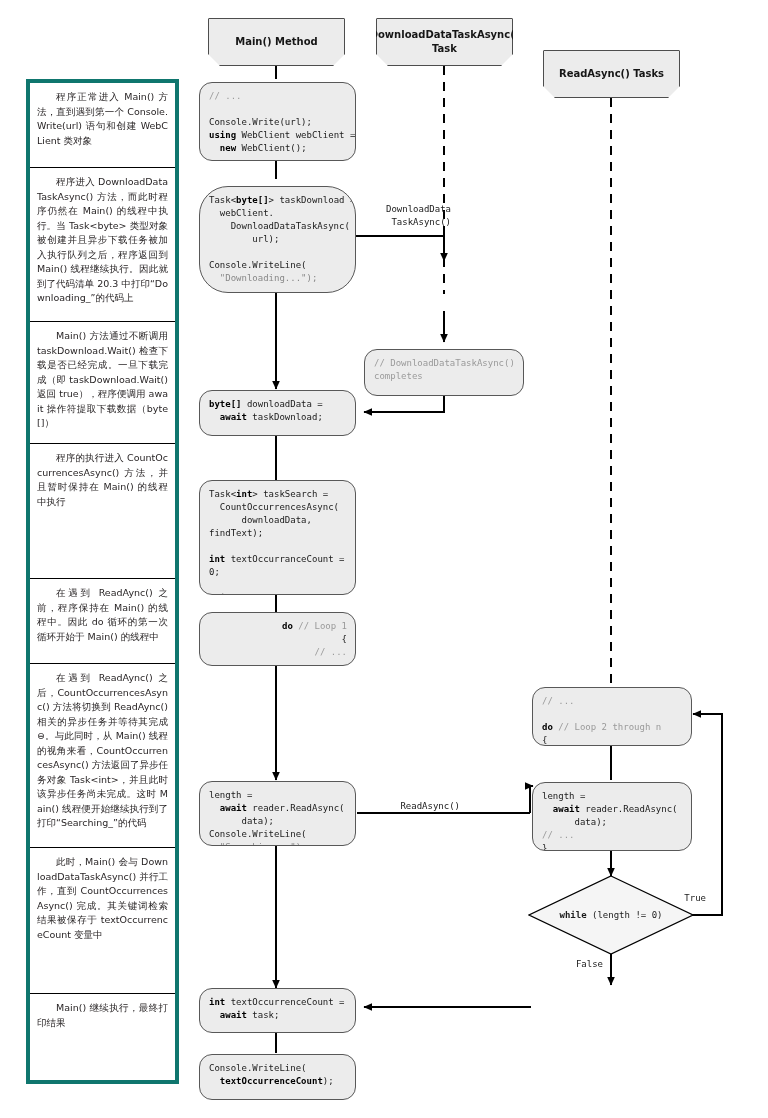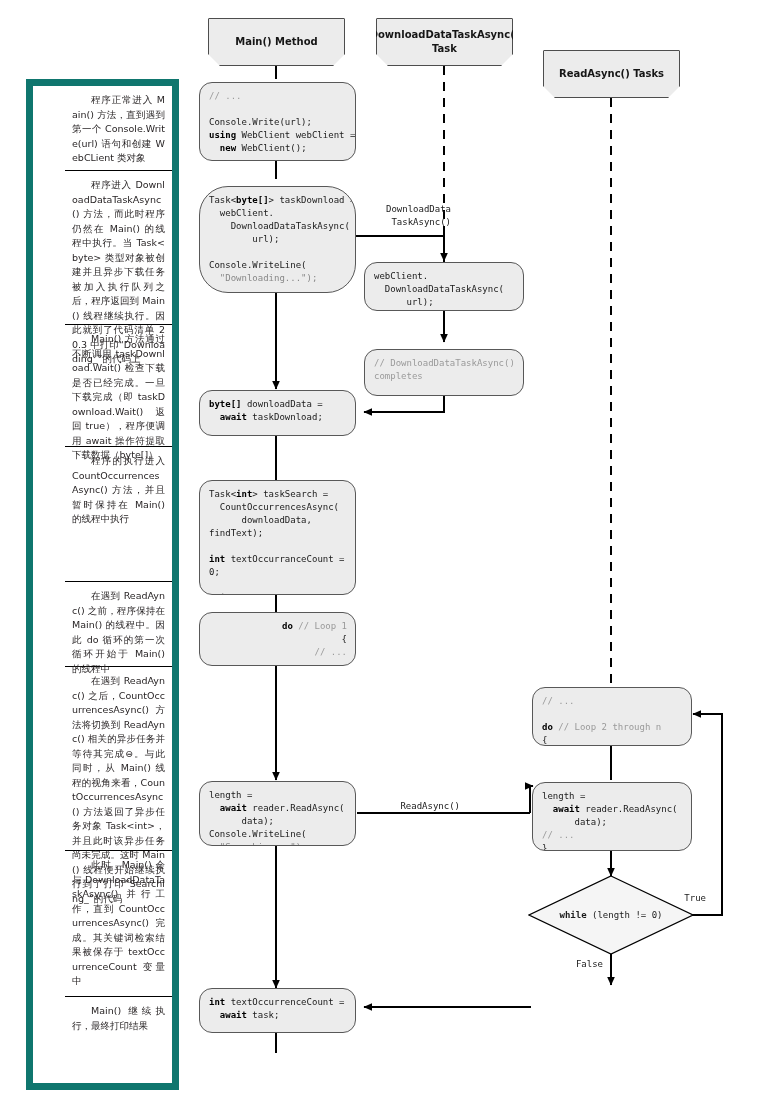--- a/index.html
+++ b/index.html
@@ -20,24 +20,23 @@
     position: absolute; left: 0; top: 0;
     width: 768px; height: 1118px;
     pointer-events: none;
   }
 
   
   .narration-col {
     position: absolute;
     left: 26px; top: 75px;
     width: 153px;
-    border: 7px solid #0f766e;
+    border: 4px solid #0f766e;
     box-sizing: border-box;
     background: #fff;
-    padding-left: 32px;
   }
   .narration-cell {
     border-bottom: 1px solid #000;
     box-sizing: border-box;
     padding: 7px 7px 5px 7px;
     font-size: 9.5px;
     line-height: 14.5px;
     color: #231f20;
     text-align: justify;
     text-justify: inter-character;
@@ -217,24 +216,23 @@
 
   <div class="code-box" style="left:199px; top:777px; width:157px; height:65px;"><span>length =</span>
 <span>  </span><span class="kw">await</span><span> reader.ReadAsync(</span>
 <span>      data);</span>
 <span>Console.WriteLine(</span>
 <span class="st">  "Searching...");</span></div>
 
   <div class="code-box" style="left:199px; top:984px; width:157px; height:45px;"><span class="kw">int</span><span> textOccurrenceCount =</span>
 <span>  </span><span class="kw">await</span><span> task;</span></div>
 
-
-  <div class="code-box" style="left:364px; top:258px; width:160px; height:49px;"><span>webClient.</span>
-<span>  DownloadDataTaskAsync(</span>
-<span>      url);</span></div>
+  <div class="code-box" style="left:199px; top:1050px; width:157px; height:46px;"><span>Console.WriteLine(</span>
+<span>  </span><span class="kw">textOccurrenceCount</span><span>);</span></div>
+
 
   <div class="code-box" style="left:364px; top:345px; width:160px; height:47px;"><span class="cm">// DownloadDataTaskAsync()</span>
 <span class="cm">completes</span></div>
 
   <div class="code-box" style="left:532px; top:683px; width:160px; height:59px;"><span class="cm">// ...</span>
 <span></span>
 <span class="kw">do</span><span class="cm"> // Loop 2 through n</span>
 <span>{</span>
 </div>
 

